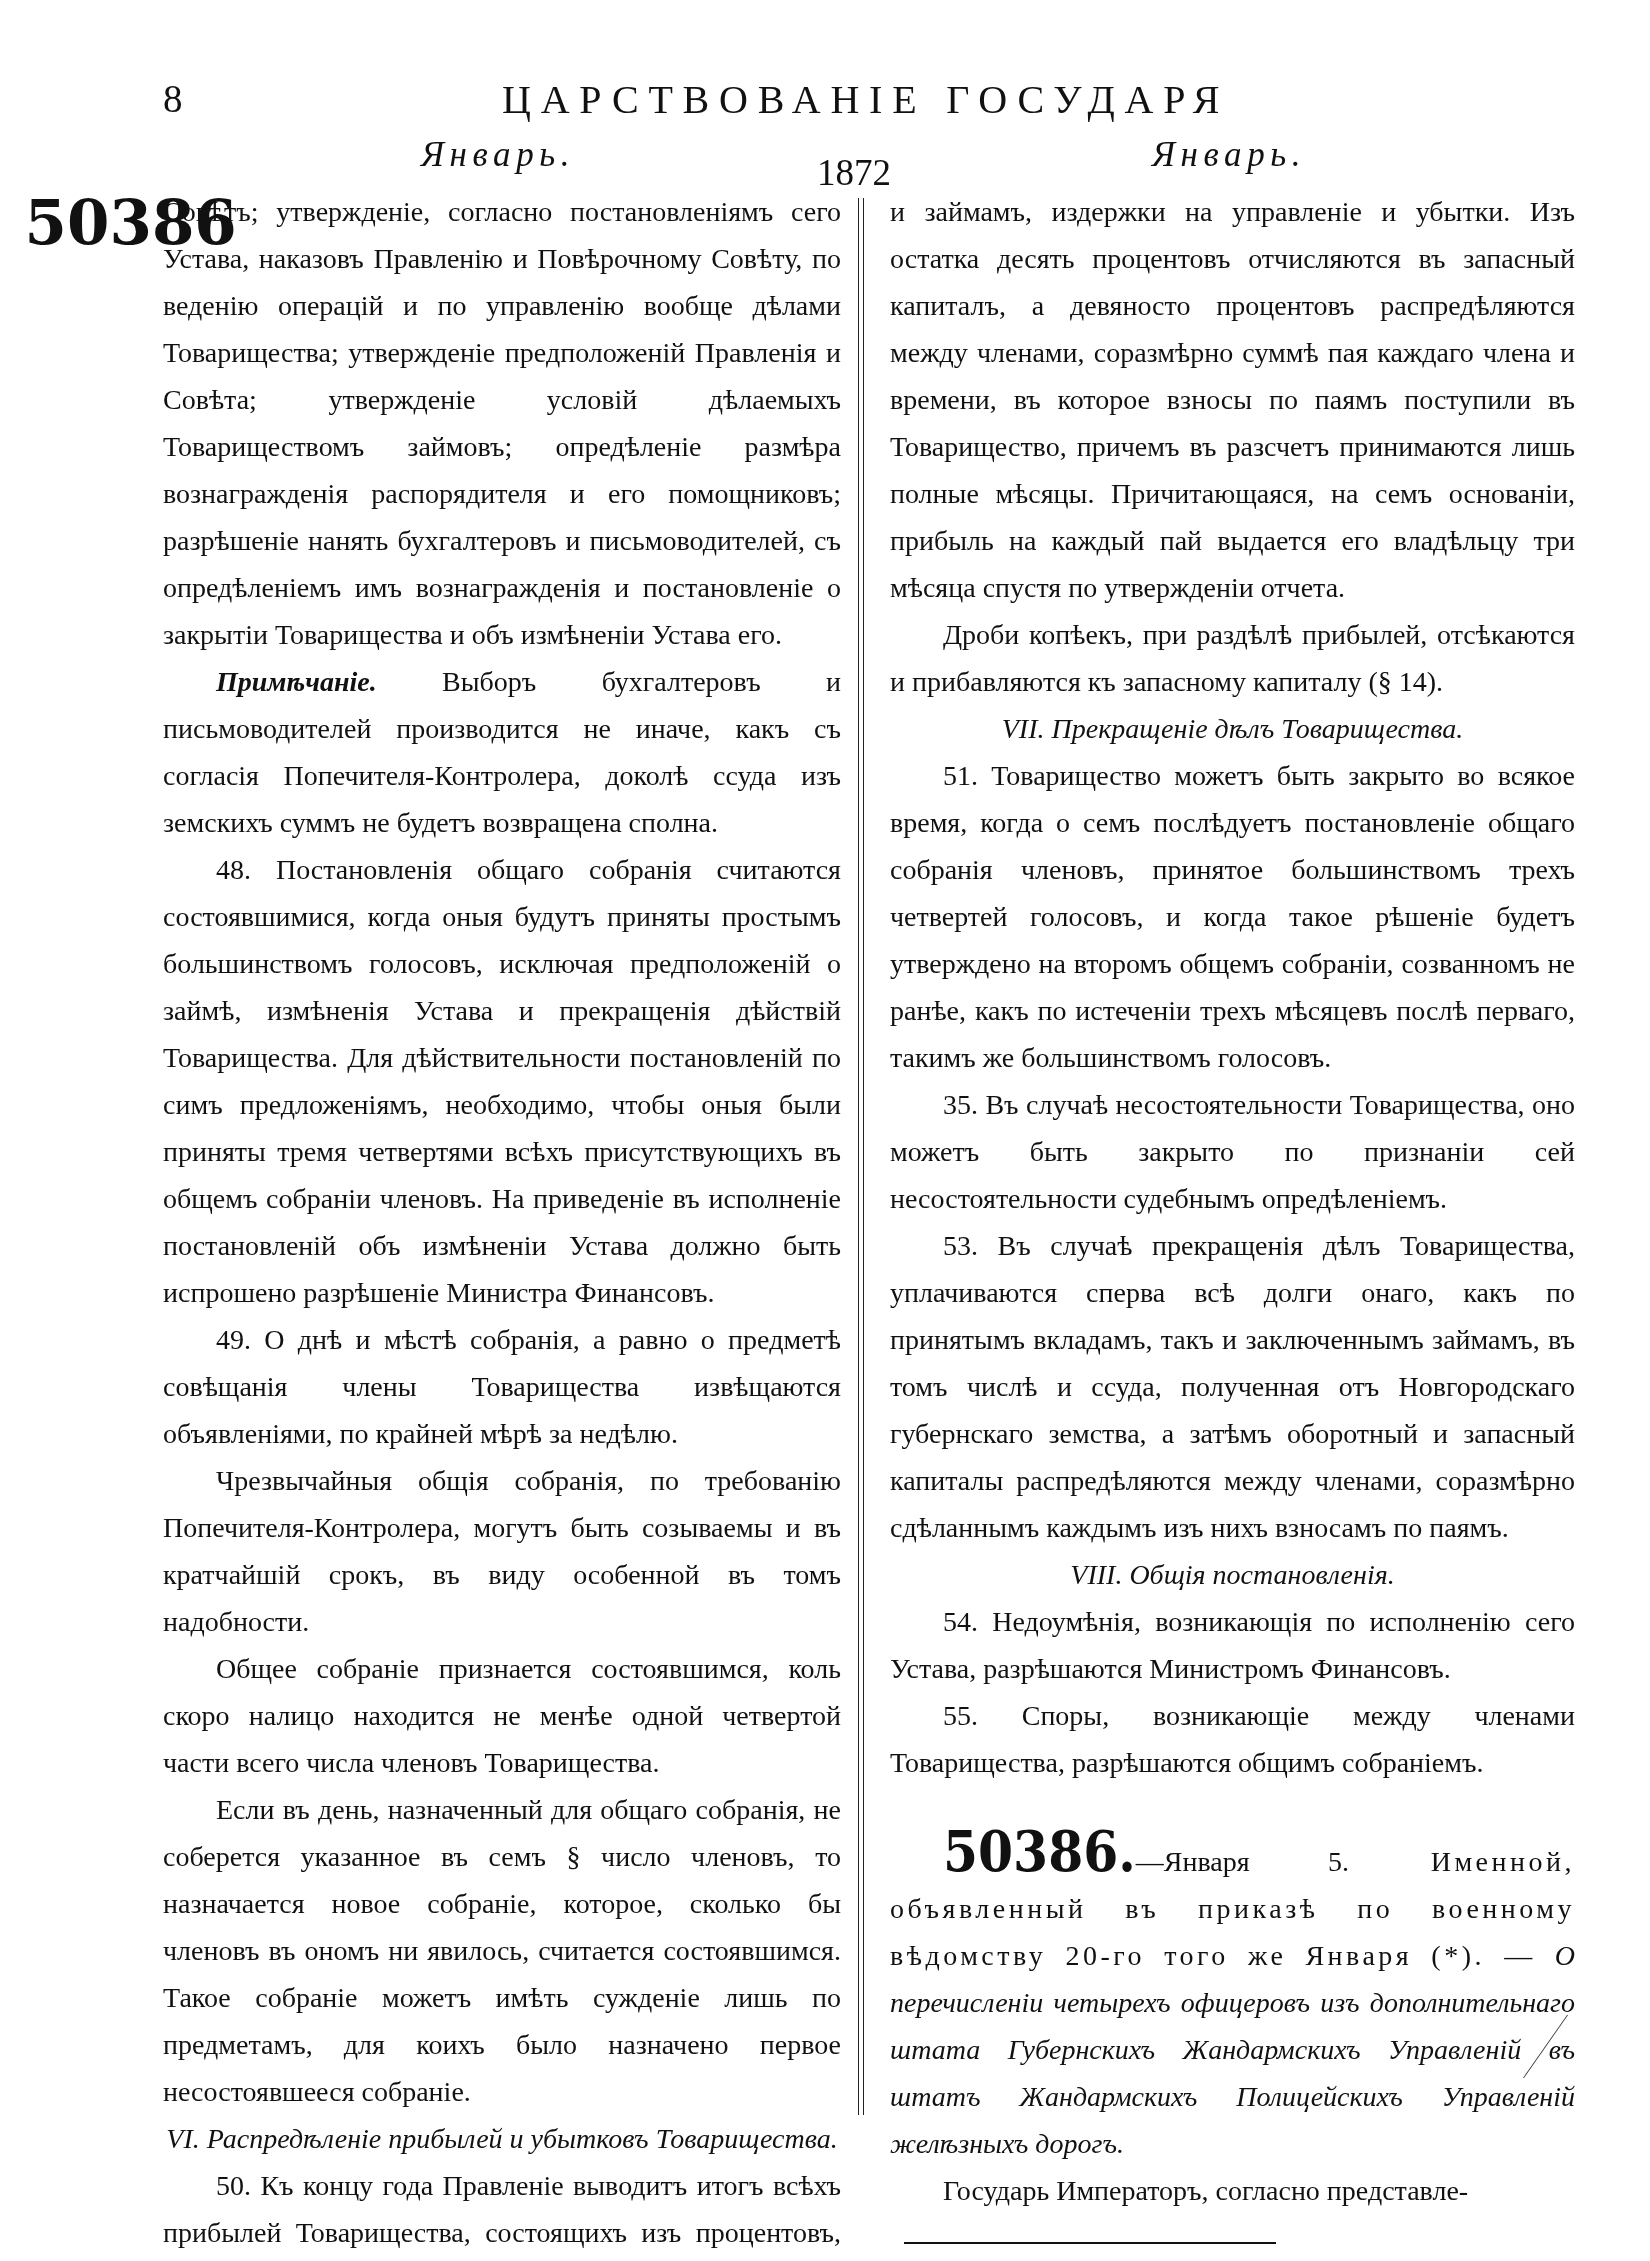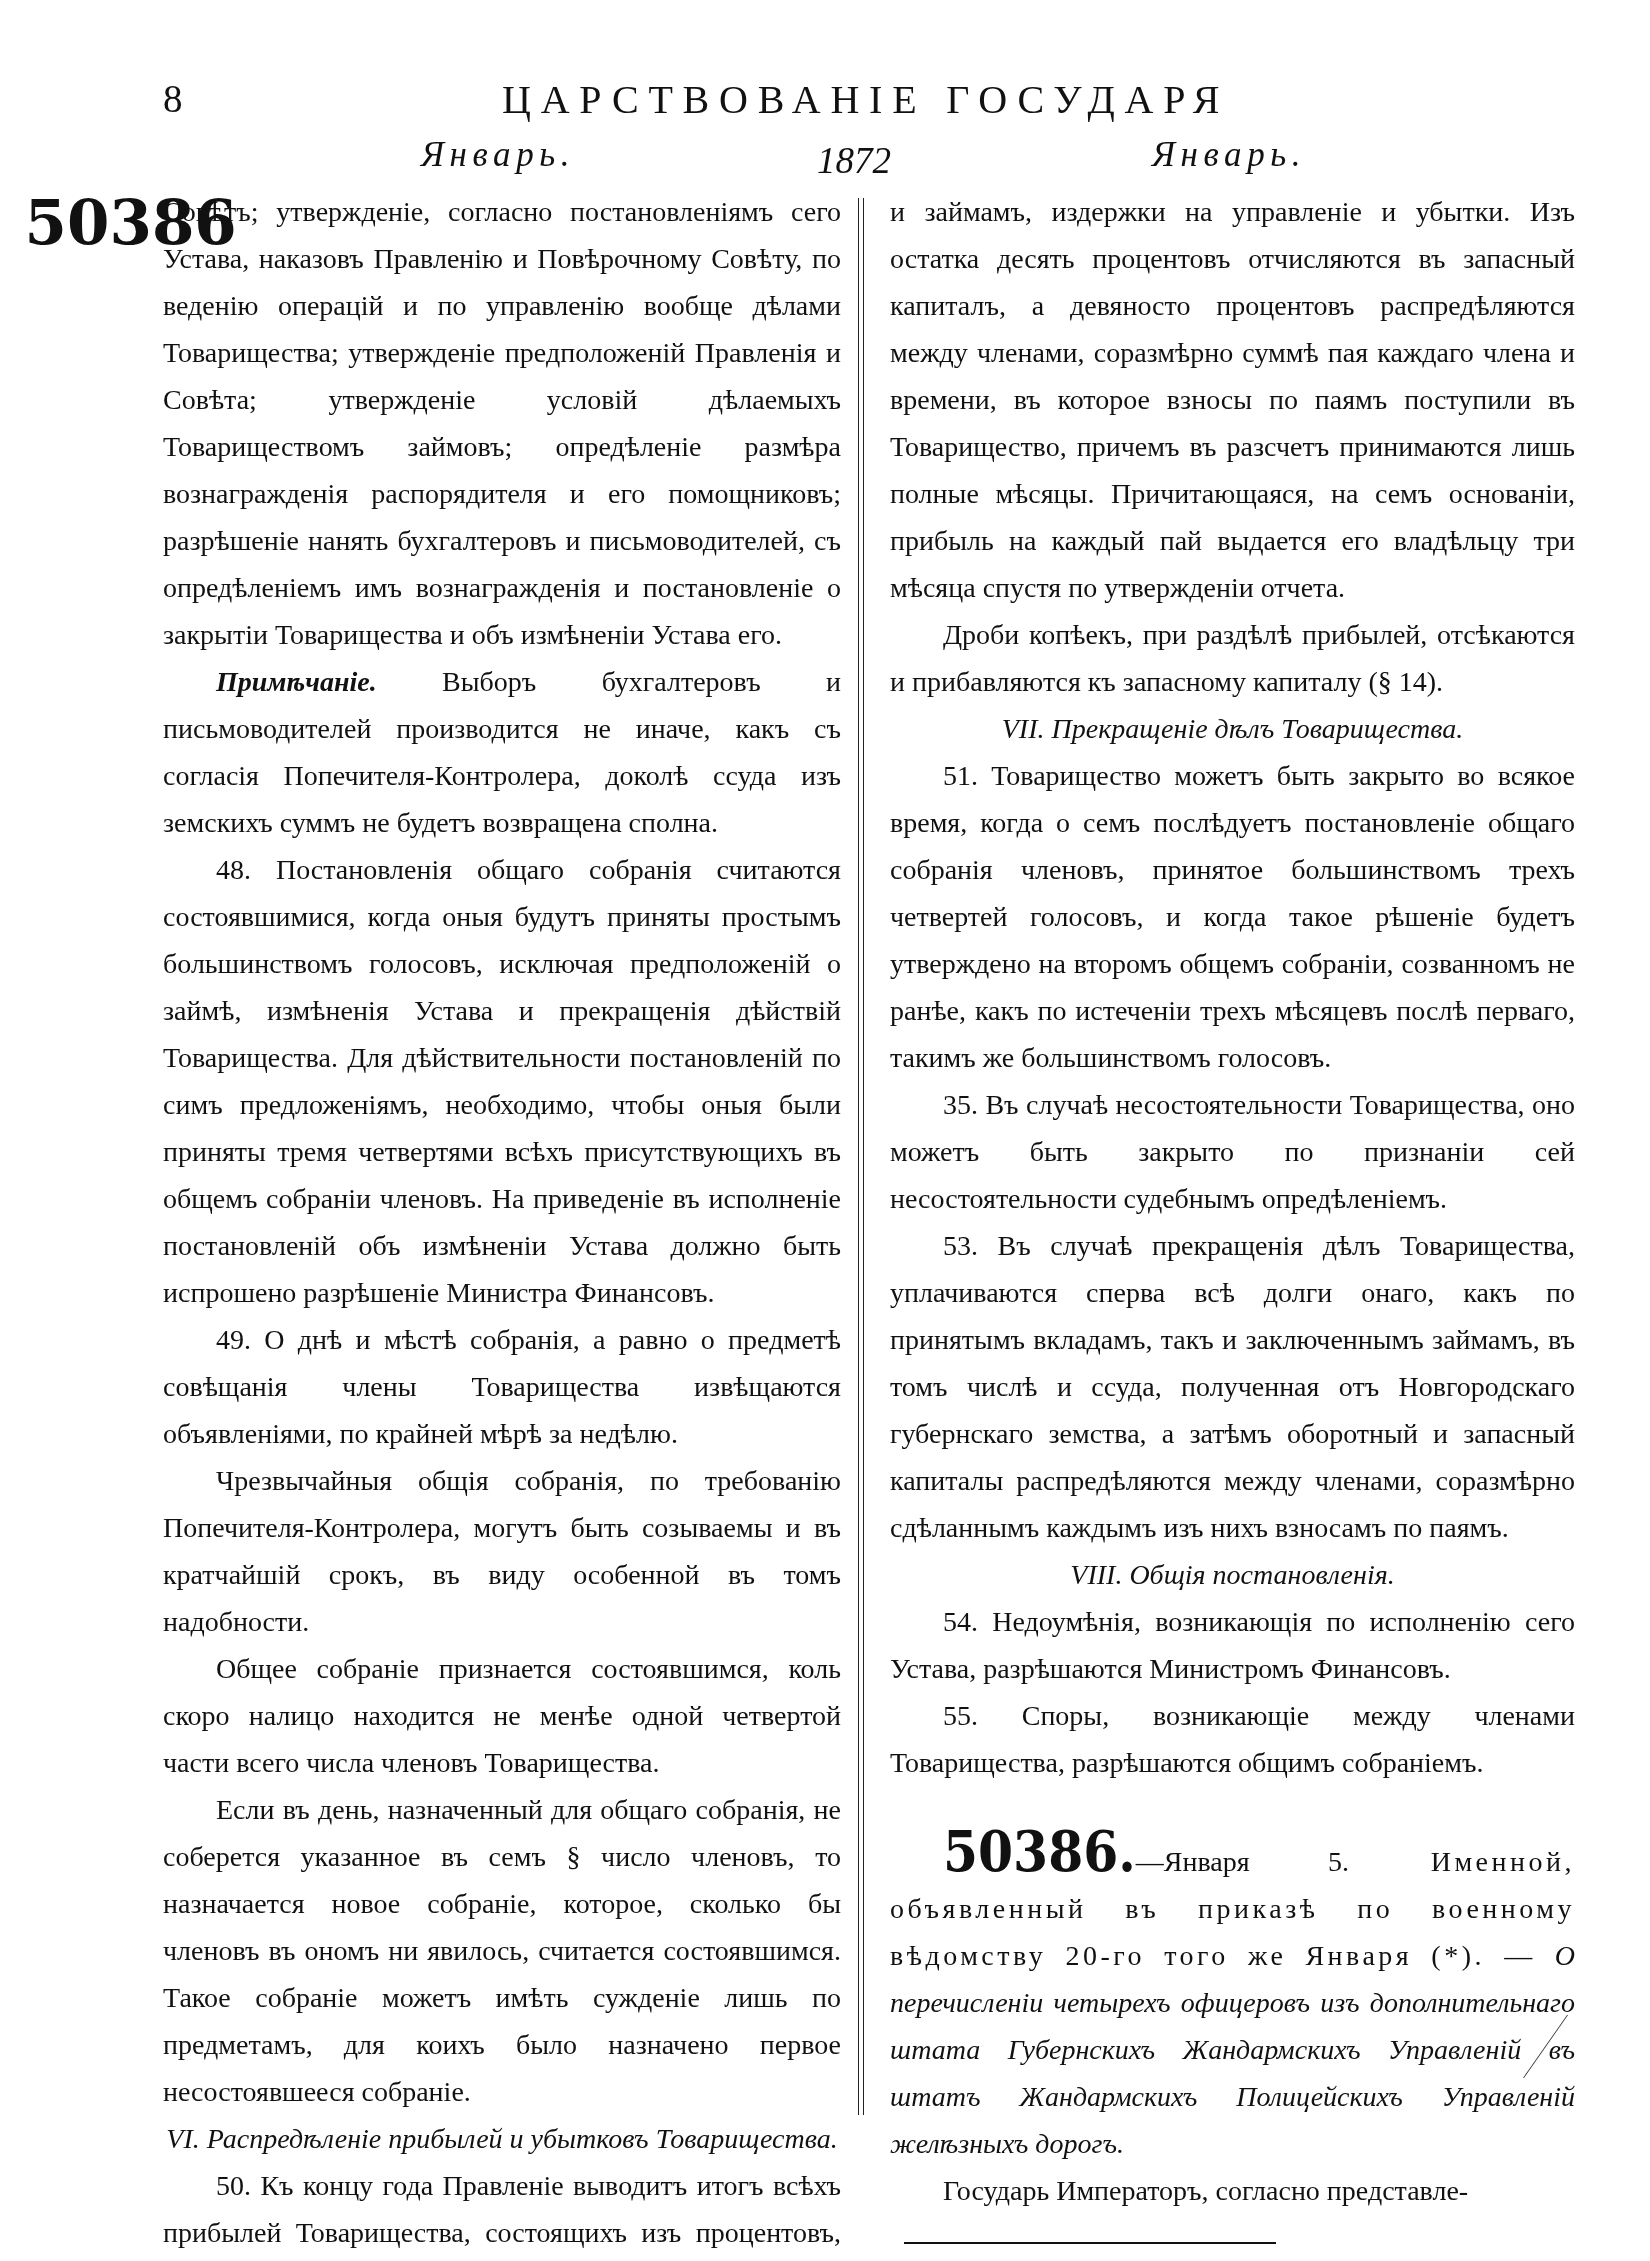--- a/index.html
+++ b/index.html
@@ -9,21 +9,21 @@
     }
     .header-line {
       position: absolute; top: 76px; left: 0; width: 1650px; height: 56px;
     }
     .page-number { position: absolute; left: 163px; top: 0; font-size: 39px; }
     .running-title {
       position: absolute; left: 502px; top: 0; font-size: 40px; letter-spacing: 9.8px;
     }
     .subheader-line { position: absolute; top: 135px; left: 0; width: 1496px; height: 49px; }
     .month-left { position: absolute; left: 421px; top: 0; font-size: 35px; font-style: italic; letter-spacing: 5.6px; }
-    .year { position: absolute; left: 817px; top: 4px; font-size: 37px; font-style: italic; }
+    .year { position: absolute; left: 817px; top: 16px; font-size: 37px; }
     .month-right { position: absolute; left: 1152px; top: 0; font-size: 35px; font-style: italic; letter-spacing: 5.6px; }
 
     .column {
       position: absolute; top: 188px; font-size: 28px; line-height: 47px;
       text-align: justify; font-stretch: condensed;
     }
     .col-left { left: 163px; width: 678px; }
     .col-right { left: 890px; width: 685px; }
     .col-divider {
       position: absolute; left: 858px; top: 198px; width: 4.2px; height: 1917px;

